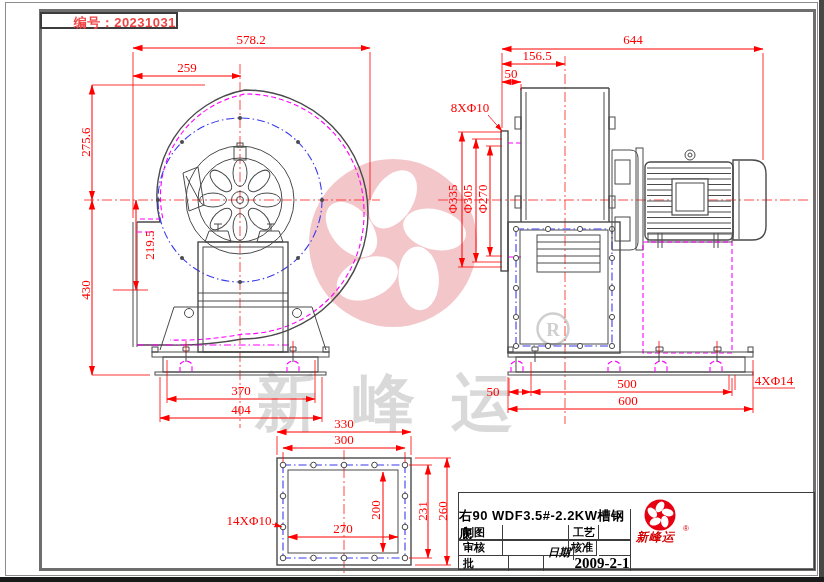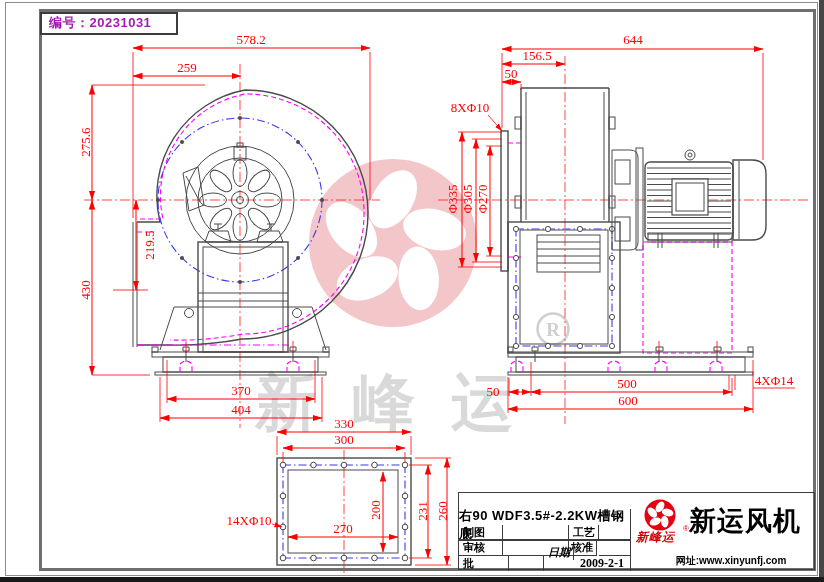--- a/index.html
+++ b/index.html
@@ -16,28 +16,28 @@
   .dk{stroke:#4a4a4a;stroke-width:1.4;fill:none;}
   .dk1{stroke:#4a4a4a;stroke-width:1;fill:none;}
   .dkf{fill:#4a4a4a;stroke:none;}
   .wt{fill:#ffffff;stroke:#4a4a4a;stroke-width:1;}
   .mg{stroke:#ff00ff;stroke-width:1.1;fill:none;stroke-dasharray:5 3;}
   .mgc{stroke:#ff00ff;stroke-width:1.1;fill:none;stroke-dasharray:7 3 1.5 3;}
   .bl{stroke:#3a3af0;stroke-width:1.1;fill:none;stroke-dasharray:8 3 1.5 3;}
   .cl{stroke:#ff3333;stroke-width:.9;fill:none;stroke-dasharray:10 3 2 3;}
   .frame-outer{stroke:#8d8d8d;stroke-width:1;fill:none;}
   .frame-inner{stroke:#6e6e6e;stroke-width:3;fill:none;}
-  .serial-box{position:absolute;left:40px;top:12px;width:138px;height:23px;border:2px solid #3c3c3c;
-      box-sizing:border-box;line-height:17px;font-size:13px;font-weight:bold;color:#a21caf;padding-left:7px;letter-spacing:.5px;}
+  .serial-box{position:absolute;left:40px;top:12px;width:138px;height:17px;border:2px solid #3c3c3c;
+      box-sizing:border-box;line-height:17px;font-size:13px;font-weight:bold;color:#ef4444;padding-left:7px;letter-spacing:.5px;text-align:right;}
   .tb{position:absolute;left:458px;top:492px;width:357px;height:78px;border:1.5px solid #3c3c3c;box-sizing:border-box;}
   .tb .cell{position:absolute;box-sizing:border-box;border-right:1.2px solid #3c3c3c;border-bottom:1.2px solid #3c3c3c;
       font-size:11px;font-weight:bold;color:#000;display:flex;align-items:center;padding-left:4px;}
   .tb .noline-b{border-bottom:none;}
   .tb .title-cell{font-size:13px;justify-content:center;padding-left:0;letter-spacing:.5px;}
-  .tb .date-cell{font-family:"Liberation Serif","DejaVu Serif",serif;font-size:12px;justify-content:center;padding-left:0;}
+  .tb .date-cell{font-family:"Liberation Serif","DejaVu Serif",serif;font-size:15px;justify-content:center;padding-left:0;}
   .brand{position:absolute;left:172px;top:0;width:182px;height:75px;}
   .brand .script{position:absolute;left:5px;top:36px;width:70px;color:#d40000;font-size:12px;font-weight:bold;font-style:italic;letter-spacing:1px;}
   .brand .reg{position:absolute;left:52px;top:31px;color:#d40000;font-size:8px;font-style:normal;}
   .brand .cname{position:absolute;left:58px;top:10px;width:124px;font-size:27px;font-weight:bold;color:#000;letter-spacing:1px;white-space:nowrap;}
   .brand .site{position:absolute;left:30px;top:61px;width:140px;text-align:center;font-size:10px;font-weight:bold;color:#000;}
 </style>
 </head>
 <body>
 
 <div class="page">
@@ -364,20 +364,18 @@
   <div class="cell noline-b date-cell" style="left:115px;top:63px;width:57px;height:15px;">2009-2-1</div>
 
   <div class="brand">
     <svg width="34" height="34" style="left:12px;top:5px;position:absolute;">
       <use href="#flower" transform="translate(17,17) scale(0.155)" style="color:#e60012"></use>
     </svg>
     <div class="script">
       <span>新峰运</span>
     </div>
     <div class="reg">®</div>
-    <div class="cname">新运风机</div>
-    <div class="site">网址:www.xinyunfj.com</div>
   </div>
 </div>
 
 <div class="edge-r"></div>
 <div class="edge-b"></div>
 </div>
 
 </body></html>

